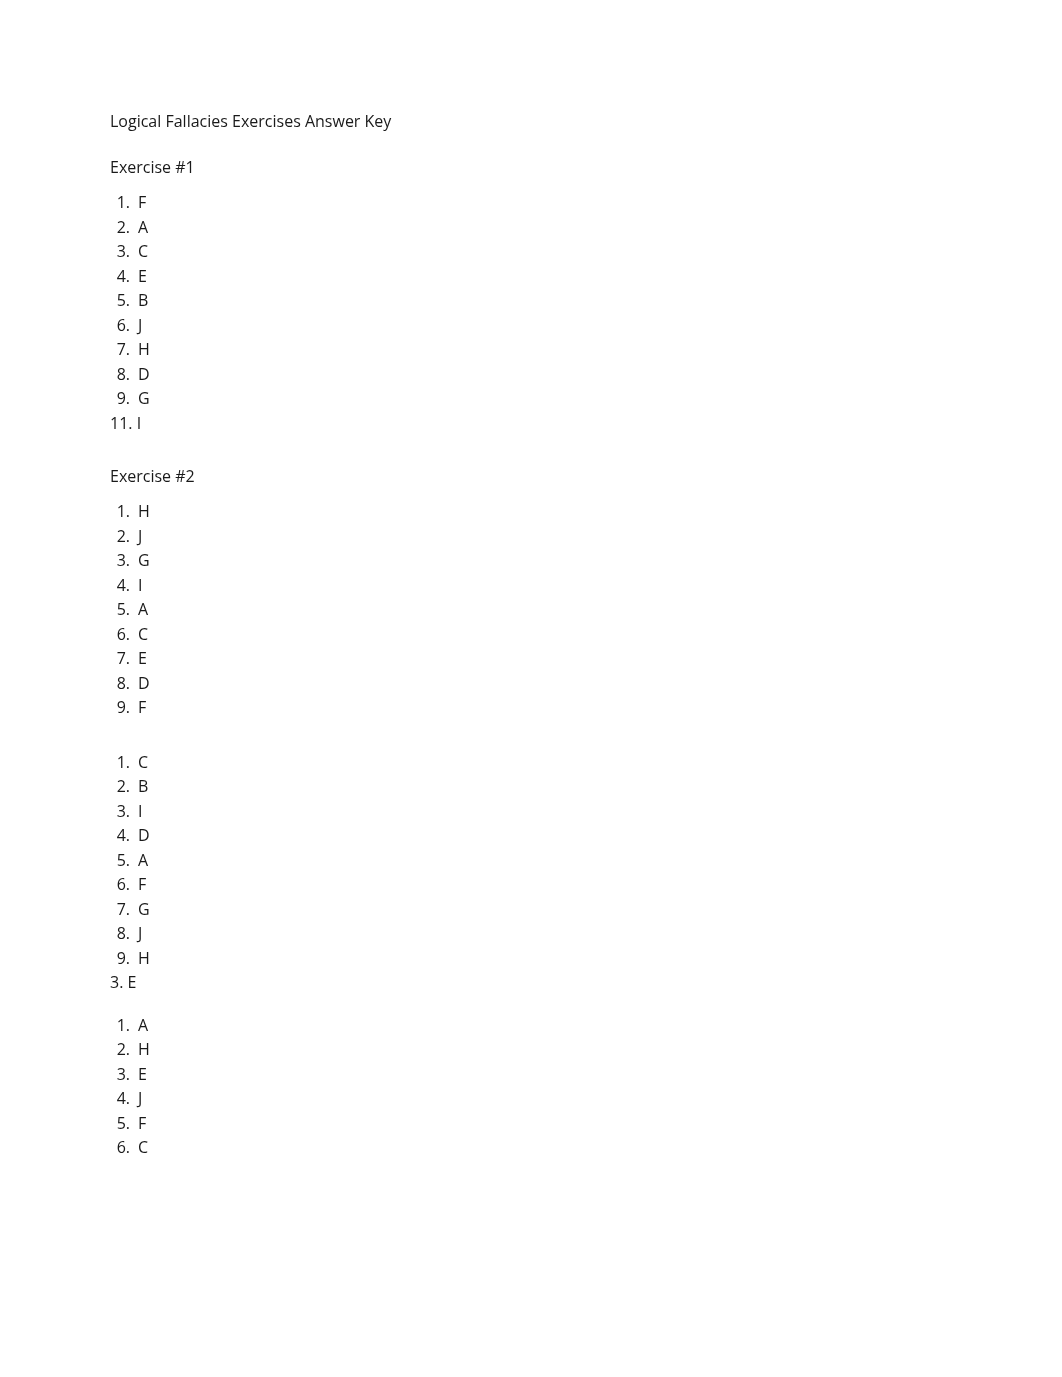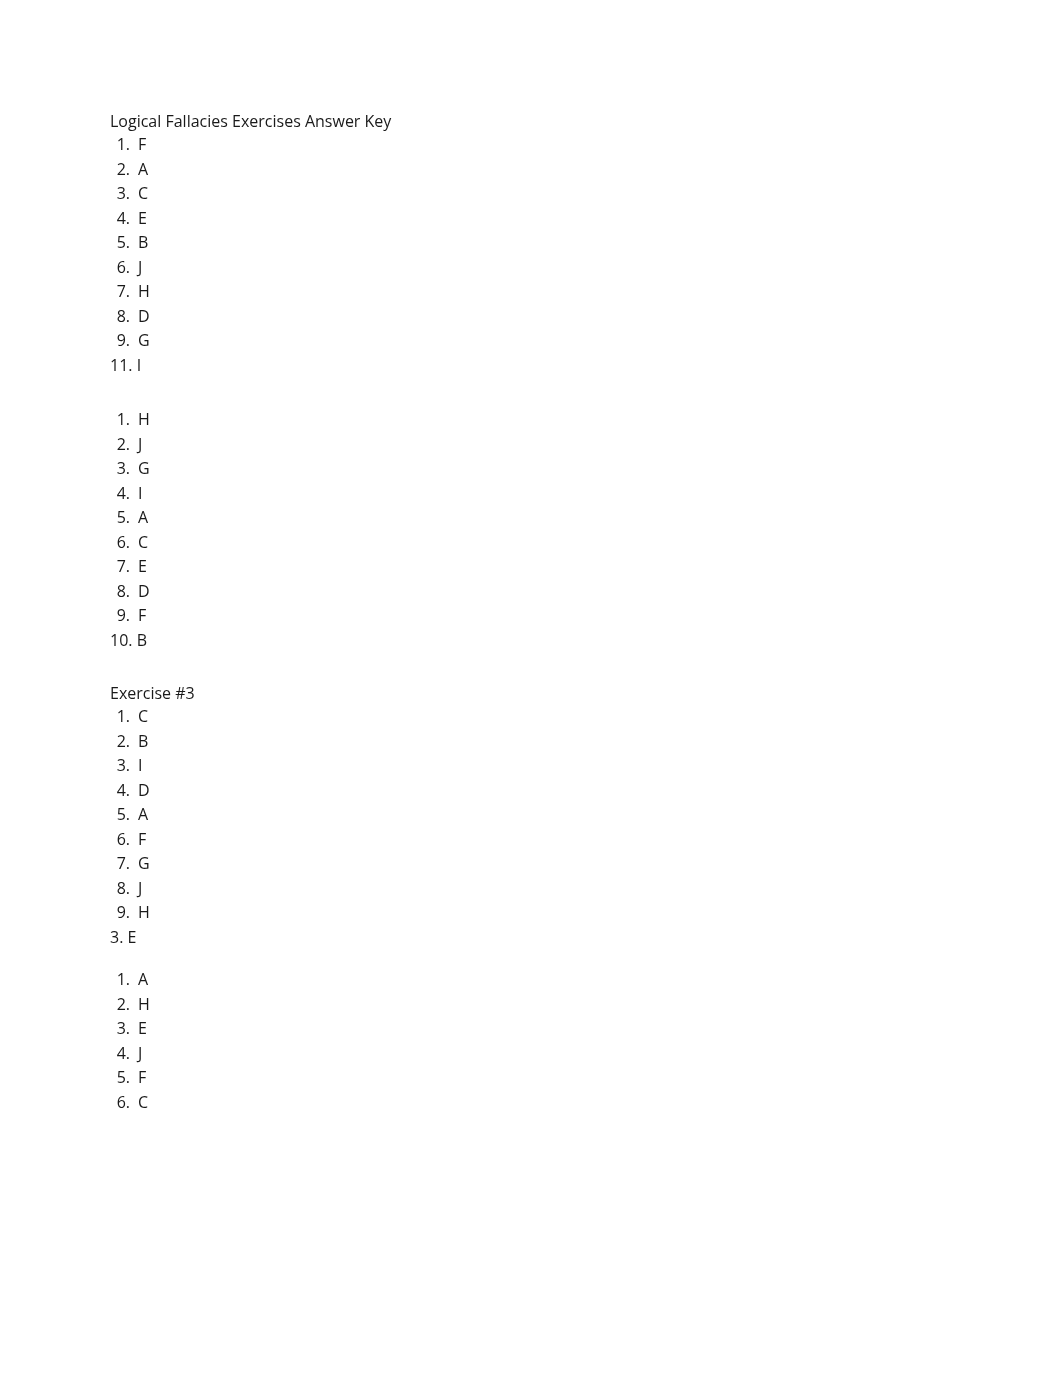--- a/index.html
+++ b/index.html
@@ -11,20 +11,21 @@
       background: #ffffff;
       width: 1062px;
       height: 1377px;
       font-family: 'Segoe UI', 'Open Sans', Arial, sans-serif;
       font-size: 16px;
       color: #1a1a1a;
       padding-top: 110px;
       padding-left: 110px;
     }
     .title {
+      margin-bottom: 24px;
     }
     .section-heading {
       margin-bottom: 12px;
     }
     .answer-list {
       margin-bottom: 30px;
     }
     .answer-list-tight {
       margin-bottom: 18px;
     }
@@ -43,20 +44,21 @@
     .section-heading-tight {
       margin-bottom: 0;
     }
   </style>
 </head>
 <body>
 
 <div class="title">Logical Fallacies Exercises Answer Key</div>
 
 <div>
+  <div class="section-heading">Exercise #1</div>
   <div class="answer-list" id="list-0">
       <div class="answer-row">
         <span class="num">1.</span>
         <span class="letter">F</span>
       </div>
       <div class="answer-row">
         <span class="num">2.</span>
         <span class="letter">A</span>
       </div>
       <div class="answer-row">
@@ -87,20 +89,21 @@
         <span class="num">9.</span>
         <span class="letter">G</span>
       </div>
       <div class="answer-row">
         <span>11. I</span>
       </div>
     </div>
 </div>
 
 <div>
+  <div class="section-heading">Exercise #2</div>
   <div class="answer-list" id="list-1">
       <div class="answer-row">
         <span class="num">1.</span>
         <span class="letter">H</span>
       </div>
       <div class="answer-row">
         <span class="num">2.</span>
         <span class="letter">J</span>
       </div>
       <div class="answer-row">
@@ -124,28 +127,24 @@
         <span class="letter">E</span>
       </div>
       <div class="answer-row">
         <span class="num">8.</span>
         <span class="letter">D</span>
       </div>
       <div class="answer-row">
         <span class="num">9.</span>
         <span class="letter">F</span>
       </div>
-      <div class="answer-row">
-        <span>10. B</span>
-      </div>
-    </div>
-</div>
-
-<div>
-  <div class="section-heading-tight">Exercise #3</div>
+    </div>
+</div>
+
+<div>
   <div class="answer-list-tight" id="list-2">
       <div class="answer-row">
         <span class="num">1.</span>
         <span class="letter">C</span>
       </div>
       <div class="answer-row">
         <span class="num">2.</span>
         <span class="letter">B</span>
       </div>
       <div class="answer-row">

